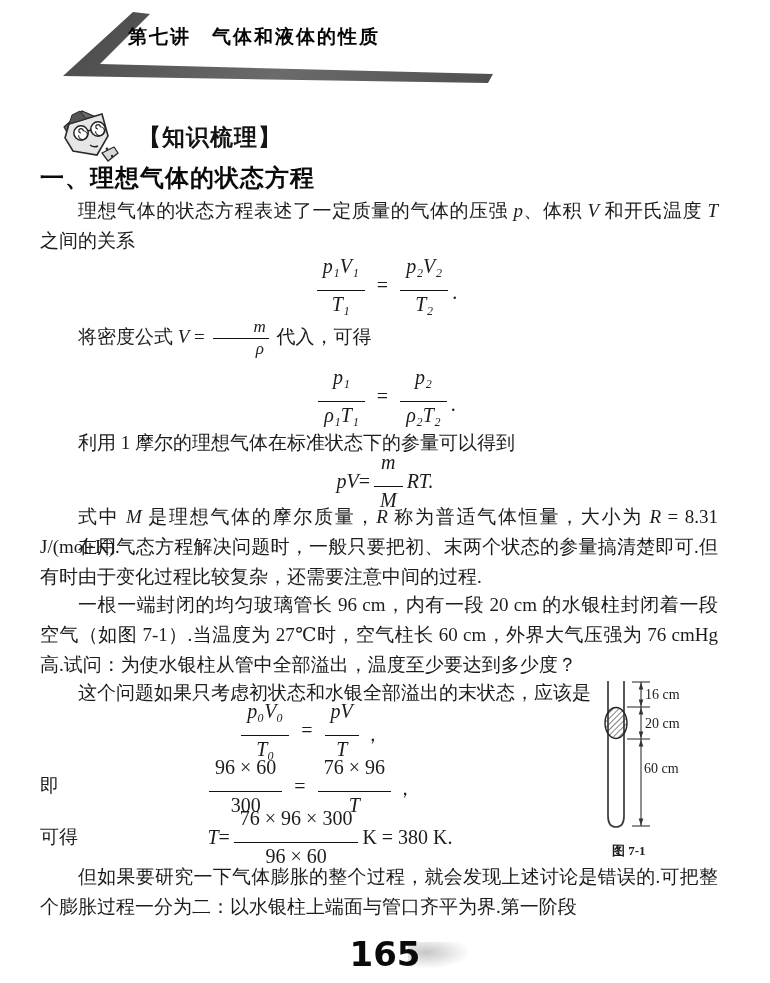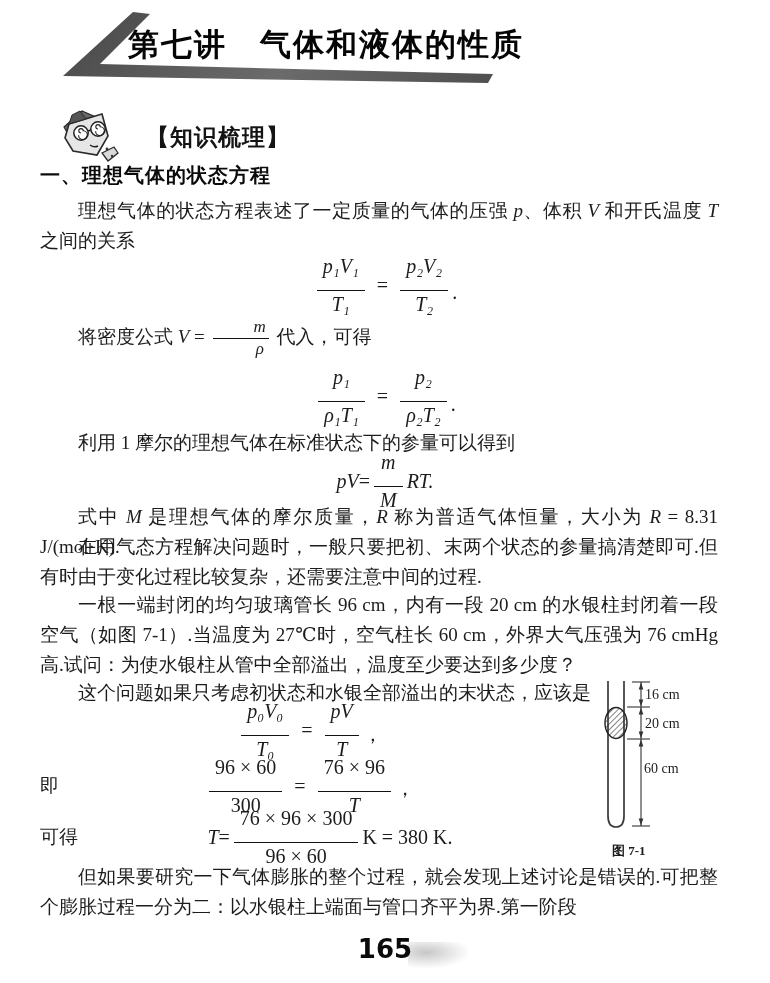--- a/index.html
+++ b/index.html
@@ -10,33 +10,33 @@
   .abs{position:absolute;}
   
   .swoosh{
     position:absolute;left:55px;top:8px;width:445px;height:80px;
     background:linear-gradient(135deg,#454545,#6b6b6b 55%,#4e4e4e);
     clip-path:polygon(78px 4px,95px 6px,45px 56px,438px 66px,433px 75px,8px 68px);
   }
   .chapter-title{
     position:absolute;left:128px;top:24px;margin:0;
     font-family:"DejaVu Sans","Liberation Sans",sans-serif;
-    font-size:31px;font-weight:bold;color:#050505;letter-spacing:2px;white-space:nowrap;
+    font-size:19px;font-weight:bold;color:#050505;letter-spacing:2px;white-space:nowrap;
   }
   
   .k-row{position:absolute;left:60px;top:108px;height:58px;display:flex;align-items:center;}
   .k-icon{display:inline-block;width:72px;height:56px;}
   .k-label{
     font-family:Liberation Serif, serif;
-    font-size:23px;font-weight:bold;color:#141414;margin-left:14px;letter-spacing:1px;text-align:center;
+    font-size:23px;font-weight:bold;color:#141414;margin-left:6px;letter-spacing:1px;text-align:center;
   }
   .h-section{
     position:absolute;left:40px;top:162px;margin:0;
     font-family:"DejaVu Sans","Liberation Sans",sans-serif;
-    font-size:20px;font-weight:bold;color:#0a0a0a;letter-spacing:1px;
+    font-size:24px;font-weight:bold;color:#0a0a0a;letter-spacing:1px;
   }
   
   .para{font-size:19px;line-height:30px;text-align:justify;width:678px;left:40px;margin:0;}
   .indent{text-indent:2em;}
   .var{font-style:italic;font-family:"Liberation Serif","DejaVu Serif",serif;}
   
   .eq-row{left:0;width:770px;display:flex;align-items:center;justify-content:center;
           font-size:20px;}
   .eq-row.narrow{width:620px;}
   .frac{display:inline-block;vertical-align:middle;text-align:center;margin:0 4px;line-height:1.15;}
@@ -50,21 +50,21 @@
   .inline-frac .den{display:block;padding:1px 3px 0;}
   
   .figure{left:596px;top:680px;width:130px;}
   .fig-caption{font-size:13px;font-weight:bold;margin-top:6px;padding-left:16px;
                font-family:"Liberation Serif","DejaVu Serif",serif;}
   .fig-label{font-size:14px;font-family:"Liberation Serif","DejaVu Serif",serif;fill:#1c1c1c;}
   
   .page-number{
     position:absolute;left:0;top:934px;width:770px;text-align:center;
     font-family:"DejaVu Sans","Liberation Sans",sans-serif;
-    font-size:26px;font-weight:bold;color:#0a0a0a;
+    font-size:34px;font-weight:bold;color:#0a0a0a;
   }
   .smudge{position:absolute;left:408px;top:942px;width:60px;height:26px;
           background:radial-gradient(ellipse at 30% 40%,rgba(130,130,130,.45),rgba(160,160,160,.15) 55%,rgba(255,255,255,0) 75%);}
 </style>
 </head>
 <body>
 
 <div class="page">
 
   <div class="swoosh"></div>

